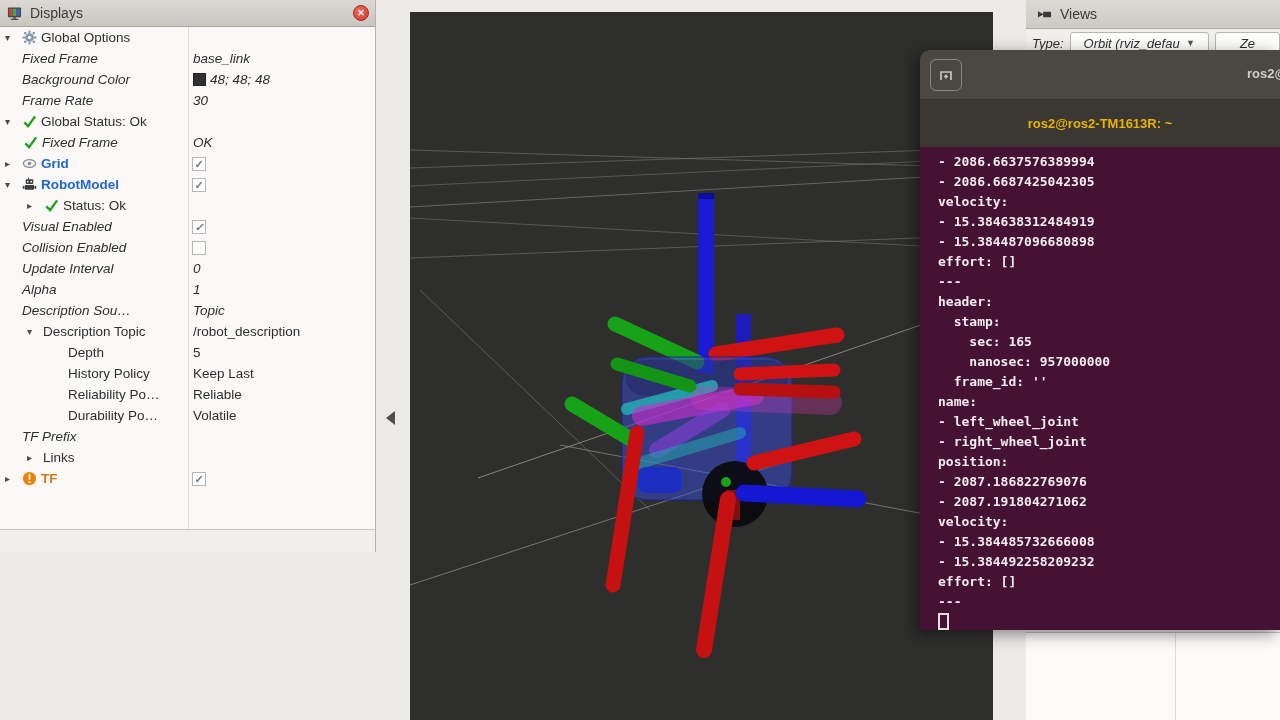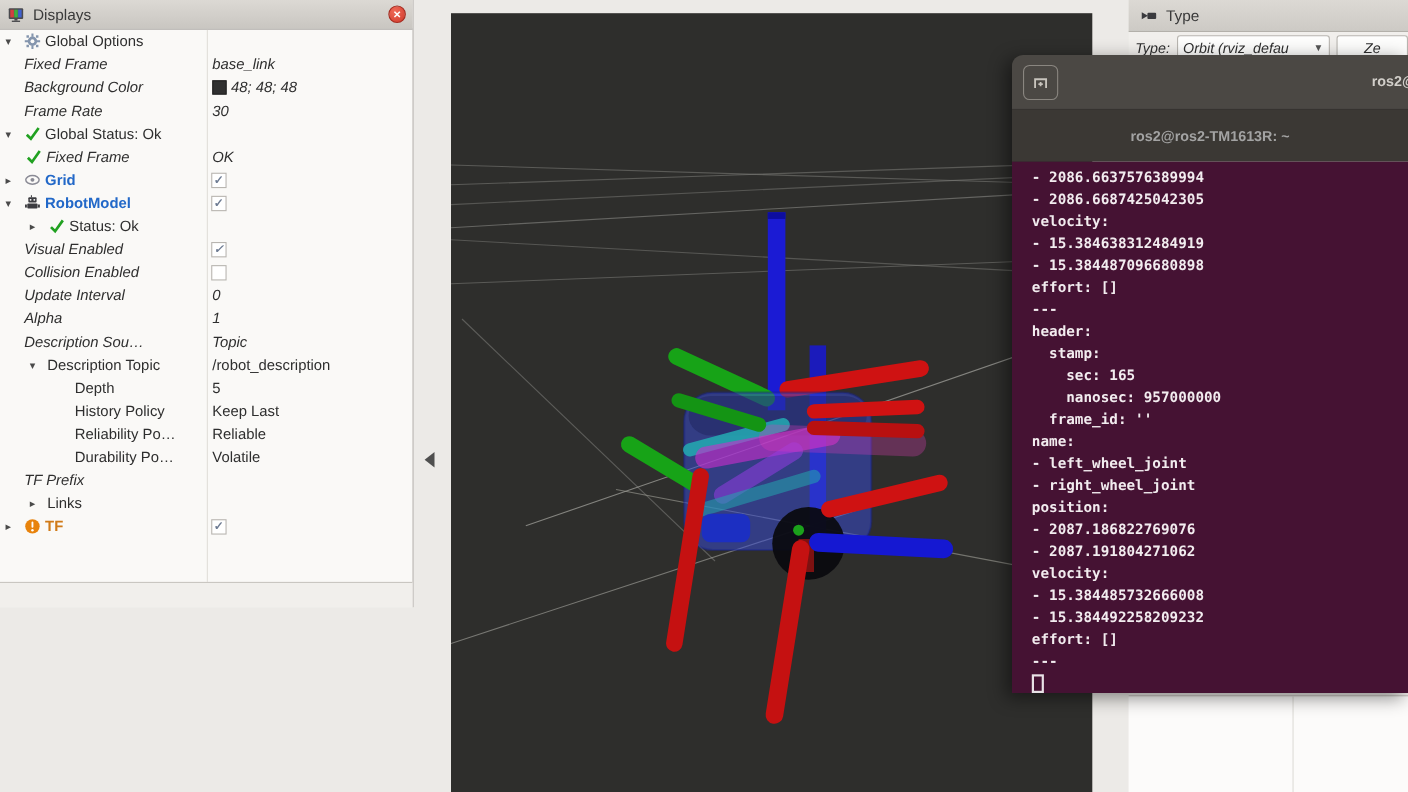--- a/index.html
+++ b/index.html
@@ -39,38 +39,38 @@
     border-top:7px solid transparent; border-bottom:7px solid transparent; border-right:9px solid #4f4f4f; }
 
   
   .views-panel { position:absolute; left:1026px; top:0; width:254px; height:720px; background:#f1efec; }
   .views-header { height:29px; background:linear-gradient(#dcd9d4,#cdcac5); border-bottom:1px solid #aca9a4;
     display:flex; align-items:center; padding:0 10px; }
   .views-header .ph-title { font-size:14px; color:#3a3a3a; margin-left:8px; }
   .views-toolbar { height:28px; display:flex; align-items:center; padding-left:6px; gap:6px;font-style:italic; }
   .type-label { font-size:13px; color:#2e2e2e; }
   .dropdown { width:150px; height:23px; background:#fdfdfc; border:1px solid #b8b5b0; border-radius:3px;
-    display:flex; align-items:center; padding:0 5px; font-size:13px; color:#2e2e2e; }
+    display:flex; align-items:center; padding:0 13px; font-size:13px; color:#2e2e2e; }
   .dropdown .dd-arrow { margin-left:auto; font-size:9px; color:#555; }
   .zero-btn { width:65px; height:23px; background:#fdfdfc; border:1px solid #b8b5b0; border-radius:3px;
     font-size:13px; color:#2e2e2e; text-align:center; line-height:21px; flex:0 0 auto; }
   .views-list { position:absolute; left:0; top:632px; width:254px; height:88px;
     background:#fcfbfa; border-top:1px solid #c6c3be; }
   .views-list-divider { position:absolute; left:149px; top:0; bottom:0; width:1px; background:#dedcd7; }
 
   
   .terminal { position:absolute; left:920px; top:50px; width:360px; height:580px;
     border-radius:10px 0 0 0; overflow:hidden; z-index:10;
     box-shadow:-5px 4px 16px rgba(0,0,0,.45); }
   .t-headerbar { position:relative; height:50px; background:#4b4844; border-bottom:1px solid #363330; }
   .t-newtab { position:absolute; left:10px; top:9px; width:32px; height:32px; border:1px solid #8a8680;
     border-radius:6px; display:flex; align-items:center; justify-content:center; }
   .t-wintitle { position:absolute; left:327px; top:16px; font-size:13px; font-weight:bold; color:#d2cfca; white-space:nowrap; }
   .t-tabbar { height:47px; background:#3b3834; display:flex; align-items:center; justify-content:center; }
-  .t-tabtitle { font-size:13px; font-weight:bold; color:#a3a3a3; }
+  .t-tabtitle { font-size:13px; font-weight:bold; color:#eab308; }
   .t-content { height:483px; background:#451233; padding:5px 0 0 18px;
     font-family:"DejaVu Sans Mono", monospace; font-size:13px; font-weight:bold; color:#f2ecef; }
   .tline { height:20px; line-height:20px; white-space:pre; }
   .t-cursor { width:11px; height:17px; border:2px solid #e8e2e6; margin-top:1px; }
 </style>
 </head>
 <body>
 
 <div class="displays-panel">
   <div class="panel-header">
@@ -316,21 +316,21 @@
 <div class="vp-handle"></div>
 
 <div class="views-panel">
   <div class="views-header">
     <span class="icn">
       <svg viewBox="0 0 16 16">
           <path d="M1 4.5 L7 7.8 L1 11.2 Z" fill="#3a3a3e"></path>
           <rect x="6.5" y="5" width="8.5" height="6" rx="1" fill="#3a3a3e"></rect>
         </svg>
     </span>
-    <span class="ph-title">Type</span>
+    <span class="ph-title">Views</span>
   </div>
   <div class="views-toolbar">
     <span class="type-label">Type:</span>
     <div class="dropdown">
       <span>Orbit (rviz_defau</span>
       <span class="dd-arrow">▼</span>
     </div>
     <div class="zero-btn">Ze</div>
   </div>
   <div class="views-list">

